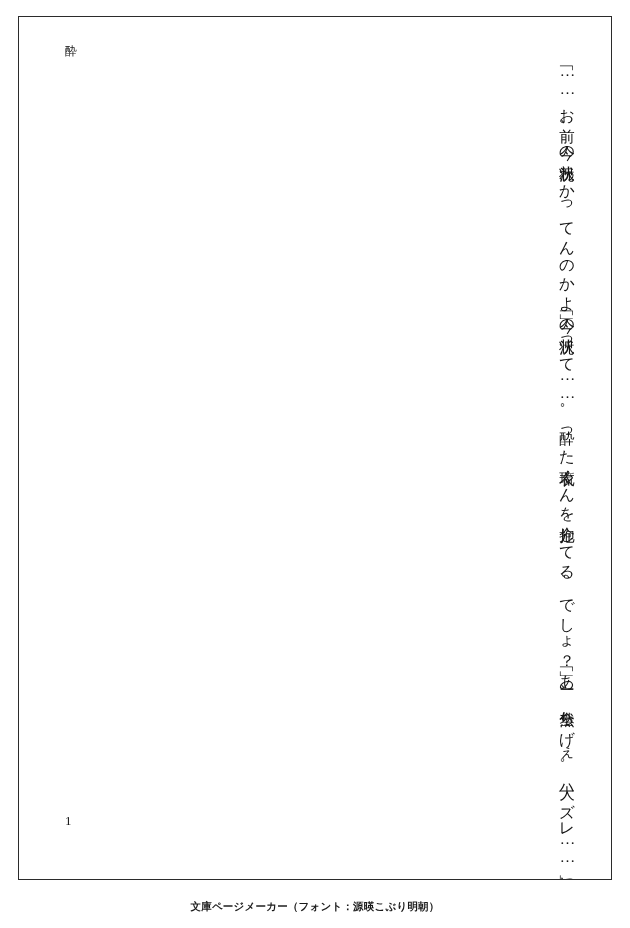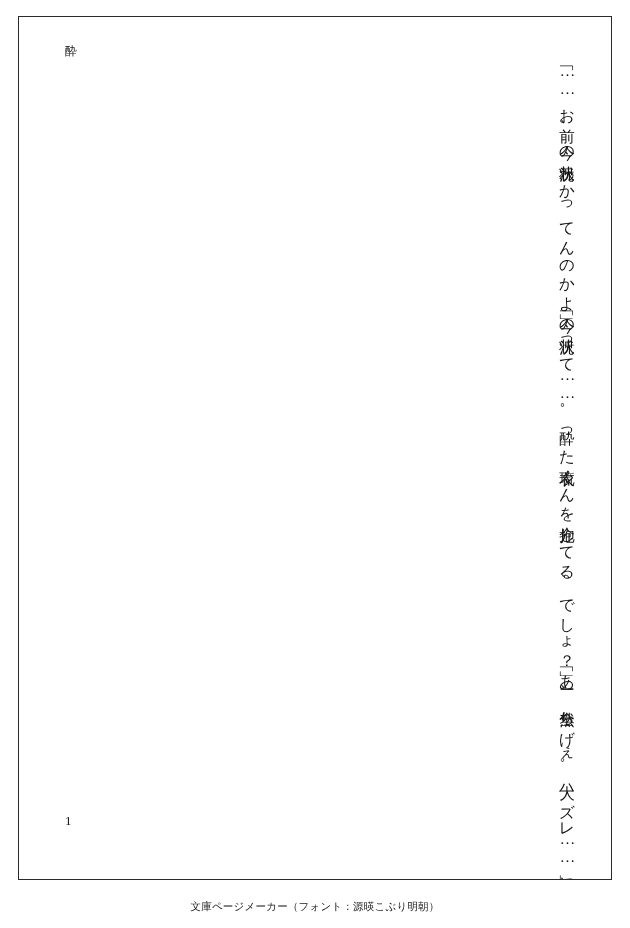--- a/index.html
+++ b/index.html
@@ -75,20 +75,21 @@
   }
   .footer {
     position: absolute;
     left: 0;
     right: 0;
     bottom: 14px;
     text-align: center;
     font-size: 10.5px;
     color: #1a1a1a;
     letter-spacing: 0.02em;
+    font-weight: bold;
   }
 </style>
 </head>
 <body>
 
 <div class="page">
   <div class="page-inner">
 
     <div class="running-head">酔</div>
 

